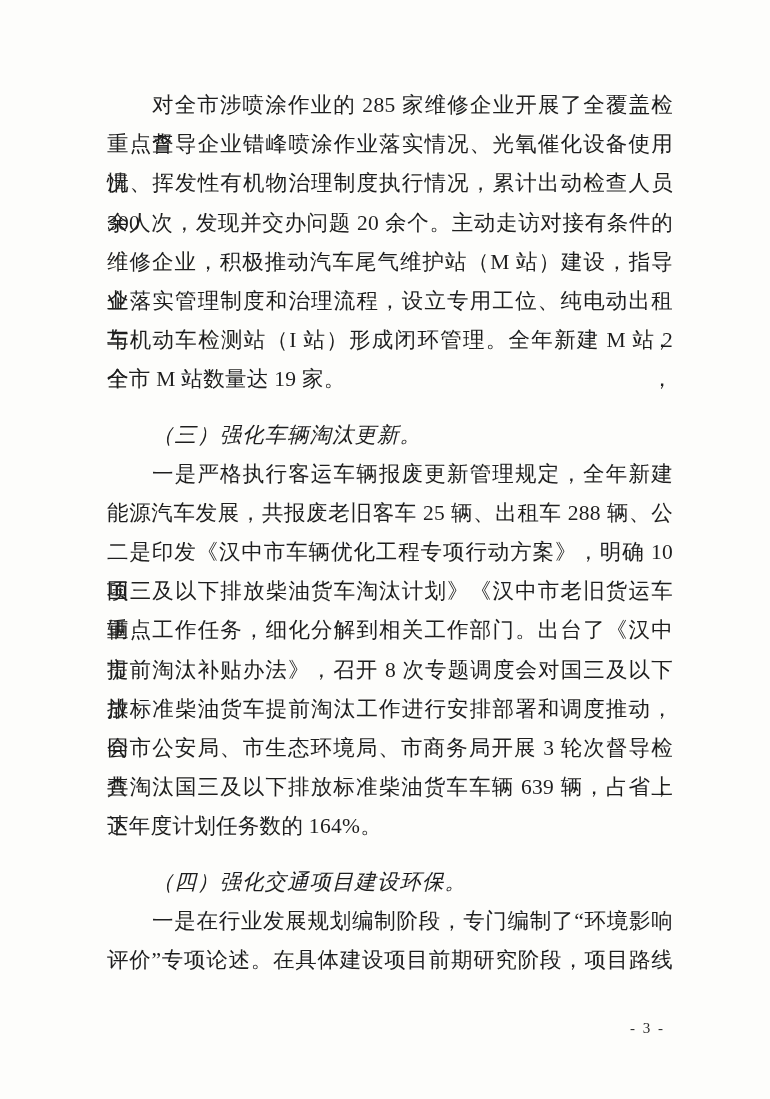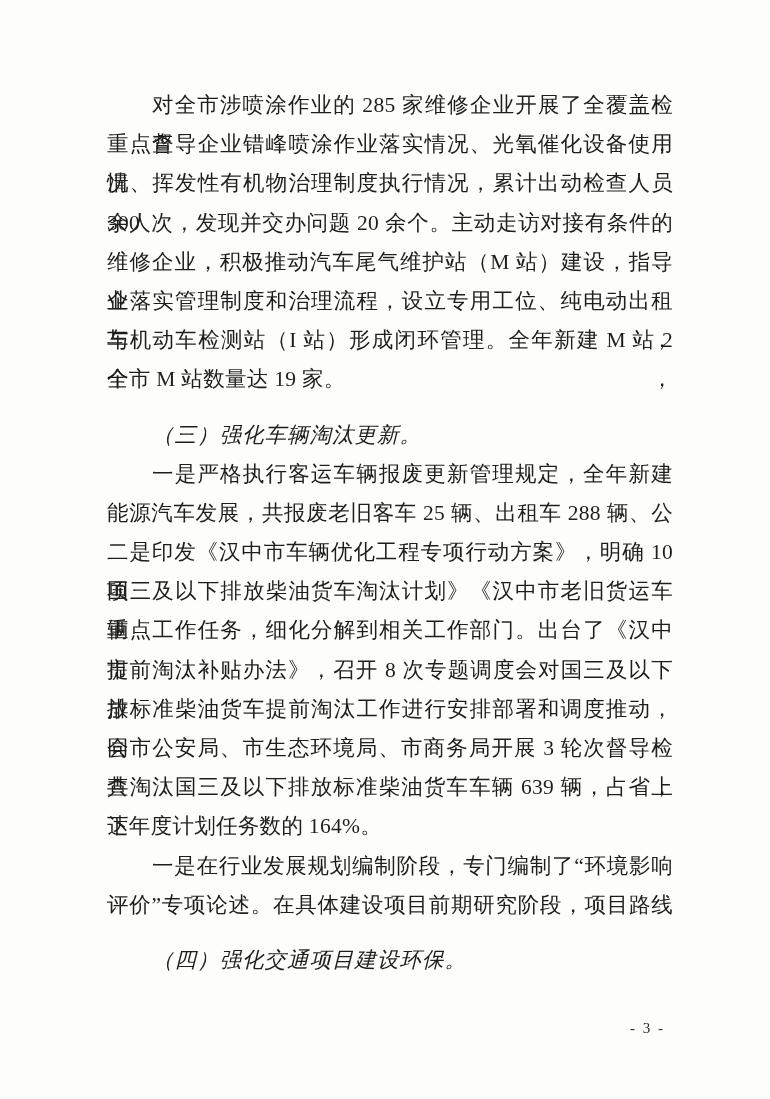--- a/index.html
+++ b/index.html
@@ -75,22 +75,22 @@
         <div class="line fill">能源汽车发展，共报废老旧客车 25 辆、出租车 288 辆、公</div>
         <div class="line fill">二是印发《汉中市车辆优化工程专项行动方案》，明确 10 项</div>
         <div class="line fill">国三及以下排放柴油货车淘汰计划》《汉中市老旧货运车辆</div>
         <div class="line fill">重点工作任务，细化分解到相关工作部门。出台了《汉中市</div>
         <div class="line fill">提前淘汰补贴办法》，召开 8 次专题调度会对国三及以下排</div>
         <div class="line fill">放标准柴油货车提前淘汰工作进行安排部署和调度推动，会</div>
         <div class="line fill">同市公安局、市生态环境局、市商务局开展 3 轮次督导检查，</div>
         <div class="line fill">共淘汰国三及以下排放标准柴油货车车辆 639 辆，占省上下</div>
         <div class="line">达年度计划任务数的 164%。</div>
       </div>
+      <div class="paragraph heading">
+        <div class="line indent">（四）强化交通项目建设环保。</div>
+      </div>
       <div class="paragraph body">
         <div class="line indent fill">一是在行业发展规划编制阶段，专门编制了“环境影响</div>
         <div class="line fill">评价”专项论述。在具体建设项目前期研究阶段，项目路线</div>
-      </div>
-      <div class="paragraph heading">
-        <div class="line indent">（四）强化交通项目建设环保。</div>
       </div>
     </div>
   <div class="page-number">- 3 -</div>
 </div>
 
 </body></html>

